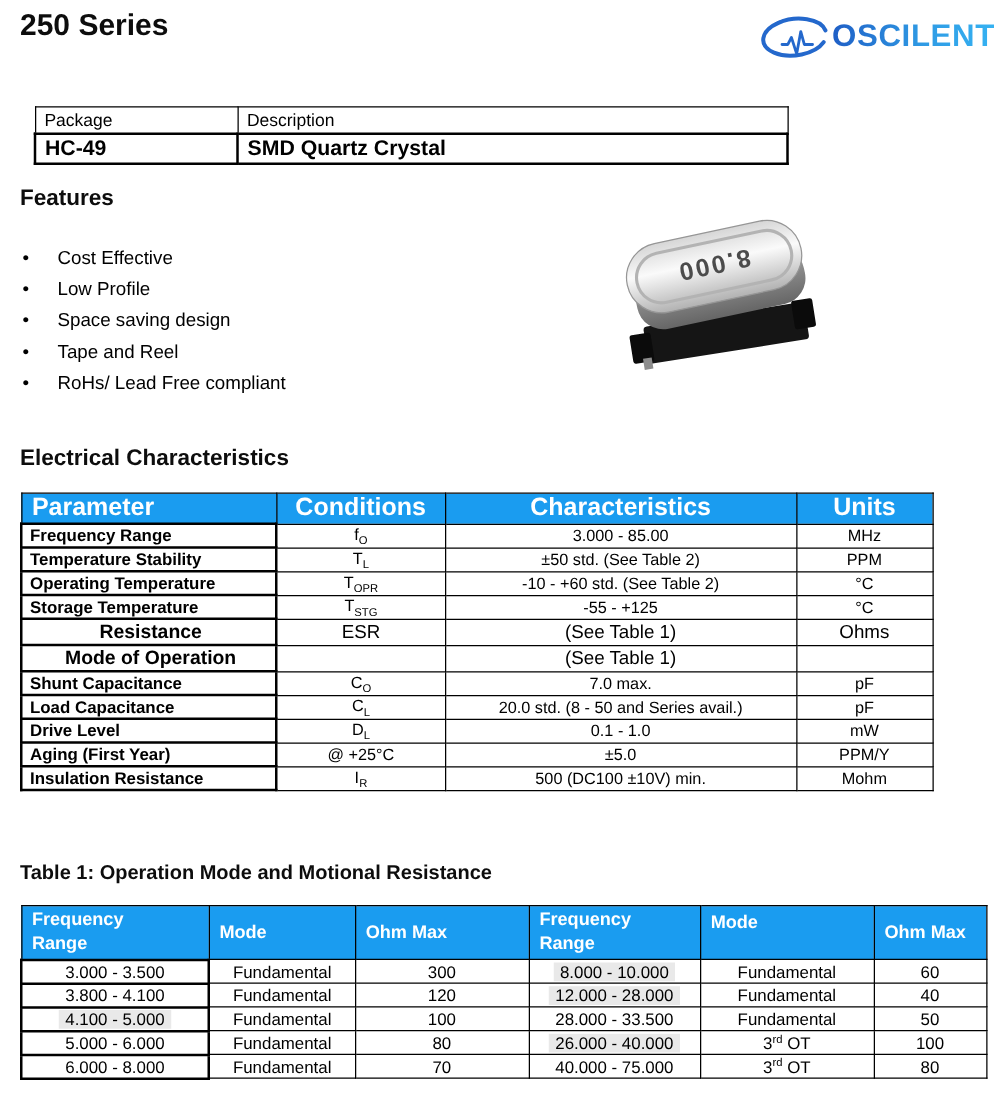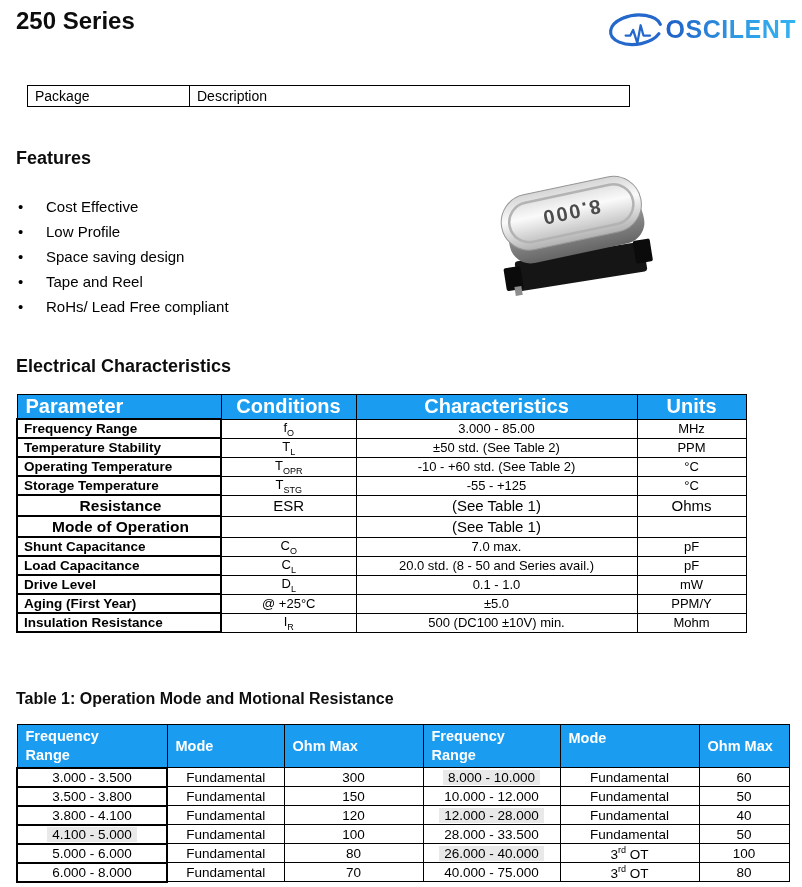--- a/index.html
+++ b/index.html
@@ -83,20 +83,24 @@
 
 <table id="pkg">
   <colgroup>
       <col style="width:162px">
       <col style="width:440px">
     </colgroup>
   <tbody>
       <tr class="hdr">
     <td>Package</td>
     <td>Description</td>
+  </tr>
+  <tr class="val">
+    <td>HC-49</td>
+    <td>SMD Quartz Crystal</td>
   </tr>
 </tbody>
   </table>
 
 <div class="sec-h" id="features-h">Features</div>
 <div id="features-list">
     <div class="feature-item">
       <span class="bullet">•</span>
       <span class="ftext">Cost Effective</span>
     </div>
@@ -253,28 +257,20 @@
   <tbody>
       <tr>
         <td class="thick"><span>3.000 - 3.500</span></td>
         <td>Fundamental</td>
         <td>300</td>
         <td><span class="hl">8.000 - 10.000</span></td>
         <td>Fundamental</td>
         <td>60</td>
       </tr>
       <tr>
-        <td class="thick"><span>3.500 - 3.800</span></td>
-        <td>Fundamental</td>
-        <td>150</td>
-        <td><span>10.000 - 12.000</span></td>
-        <td>Fundamental</td>
-        <td>50</td>
-      </tr>
-      <tr>
         <td class="thick"><span>3.800 - 4.100</span></td>
         <td>Fundamental</td>
         <td>120</td>
         <td><span class="hl">12.000 - 28.000</span></td>
         <td>Fundamental</td>
         <td>40</td>
       </tr>
       <tr>
         <td class="thick"><span class="hl">4.100 - 5.000</span></td>
         <td>Fundamental</td>

